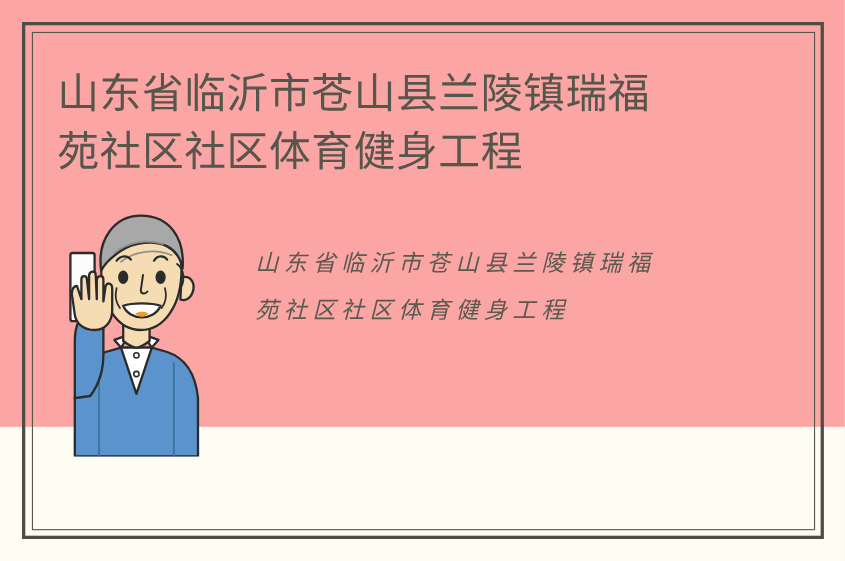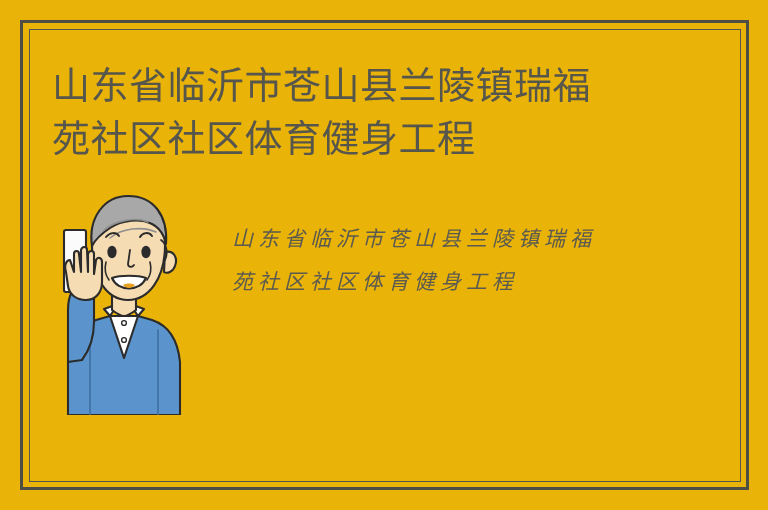--- a/index.html
+++ b/index.html
@@ -12,22 +12,22 @@
     width: 768px;
     height: 510px;
     overflow: hidden;
     font-family: "Liberation Sans", "DejaVu Sans", sans-serif;
   }
 
   .card {
     position: relative;
     box-sizing: border-box;
     width: 768px;
-    height: 510px;
-    background: #eab308;
+    height: 388px;
+    background: #fca5a5;
   }
 
   
   .frame-outer {
     position: absolute;
     left: 20px;
     top: 20px;
     width: 729px;
     height: 470px;
     box-sizing: border-box;

